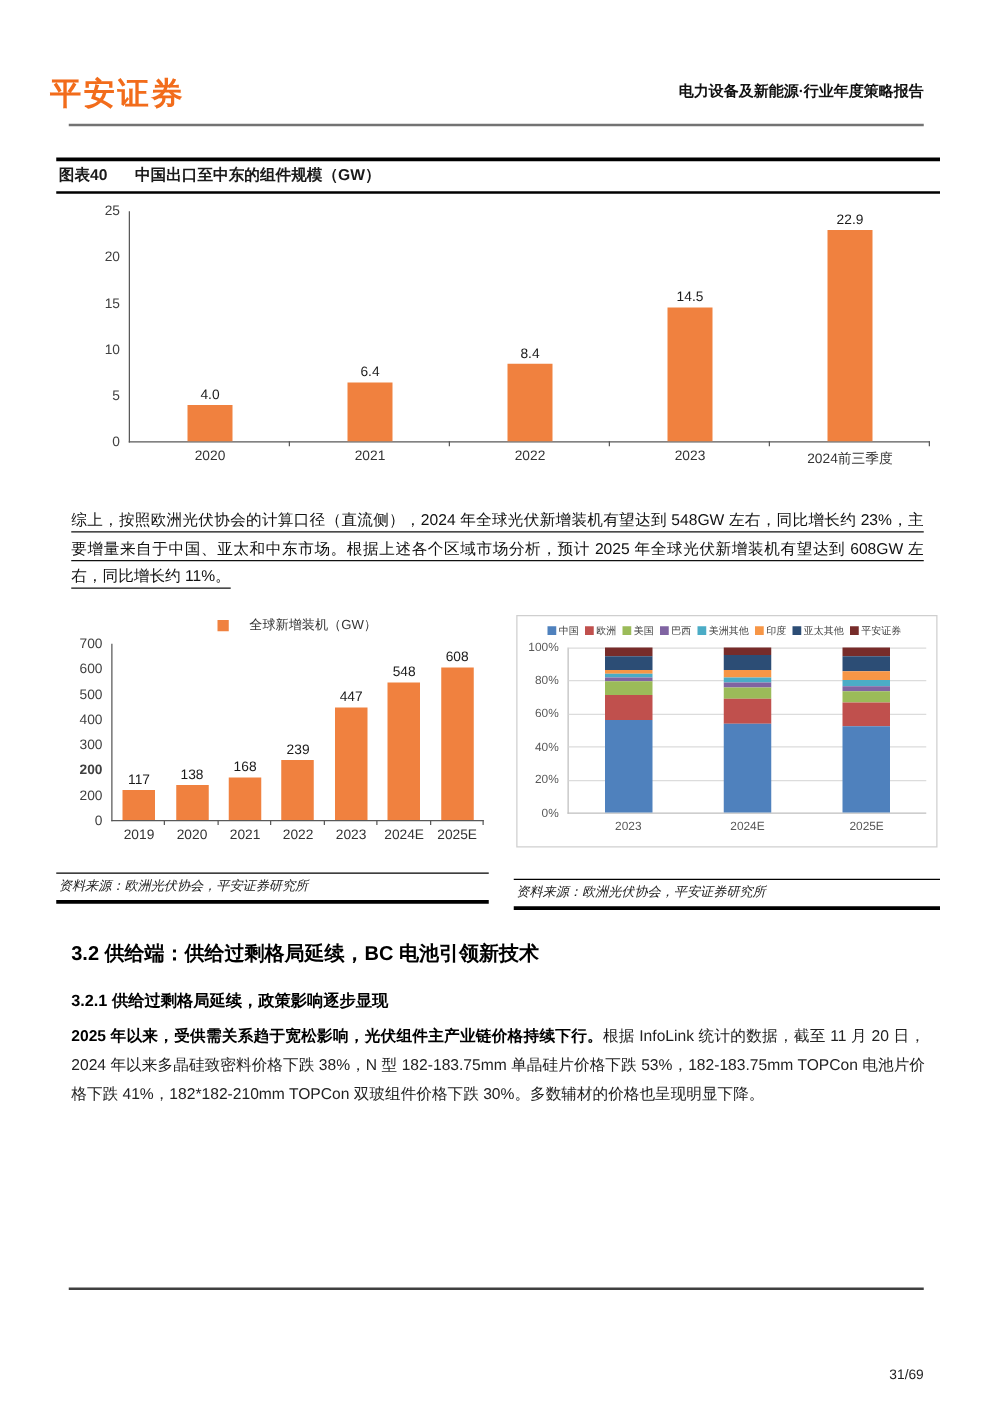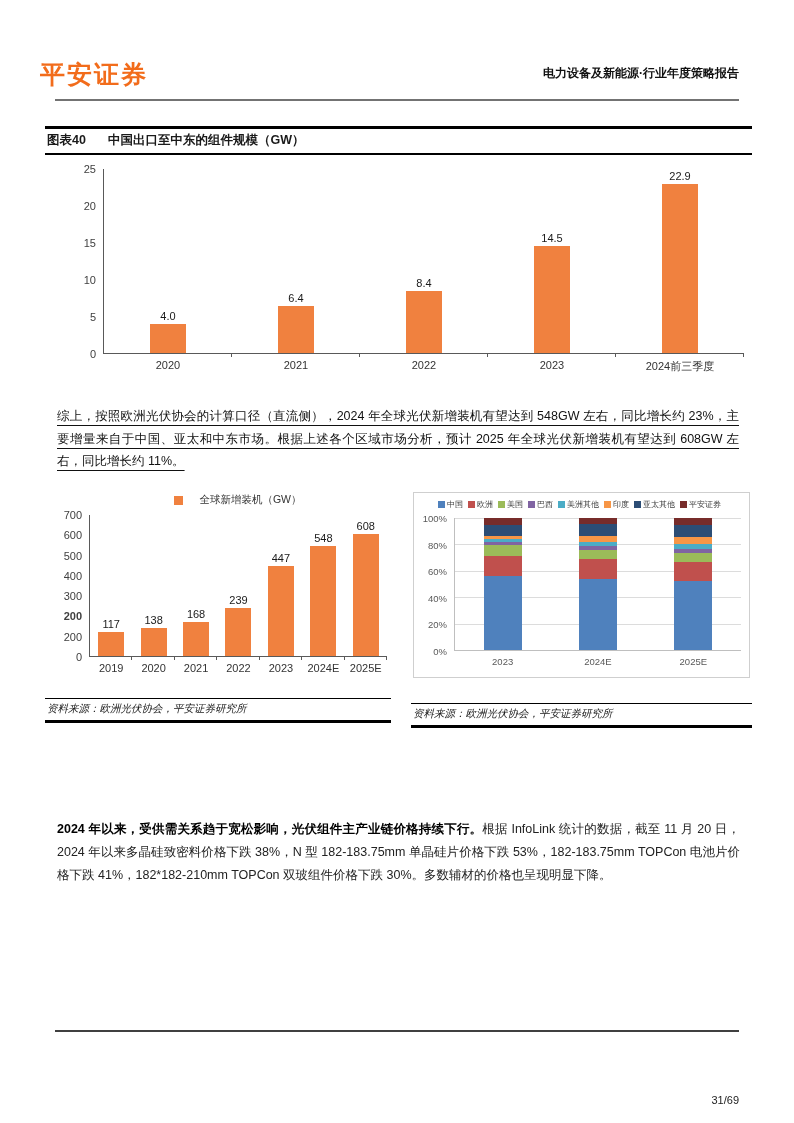--- a/index.html
+++ b/index.html
@@ -284,19 +284,21 @@
                   <div class="cat">2025E</div>
                 </div>
               </div>
             </div>
           </div>
       </div>
       <div class="fig-src">资料来源：欧洲光伏协会，平安证券研究所</div>
     </section>
   </div>
 
-
-  <p class="para-body"><strong>2024 年以来，受供需关系趋于宽松影响，光伏组件主产业链价格持续下行。</strong><span>根据 InfoLink 统计的数据，截至 11 月 20 日，2024 年以来多晶硅致密料价格下跌 38%，N 型 182-183.75mm 单晶硅片价格下跌 53%，182-183.75mm TOPCon 电池片价格下跌 41%，182*182-210mm TOPCon 双玻组件价格下跌 30%。多数辅材的价格也呈现明显下降。</span></p>
+  <div class="h2">3.2 供给端：供给过剩格局延续，BC 电池引领新技术</div>
+  <div class="h3">3.2.1 供给过剩格局延续，政策影响逐步显现</div>
+
+  <p class="para-body"><strong>2025 年以来，受供需关系趋于宽松影响，光伏组件主产业链价格持续下行。</strong><span>根据 InfoLink 统计的数据，截至 11 月 20 日，2024 年以来多晶硅致密料价格下跌 38%，N 型 182-183.75mm 单晶硅片价格下跌 53%，182-183.75mm TOPCon 电池片价格下跌 41%，182*182-210mm TOPCon 双玻组件价格下跌 30%。多数辅材的价格也呈现明显下降。</span></p>
 
   <div class="ftr-rule"></div>
   <div class="page-num">31/69</div>
 
 </div>
 
 </body></html>

